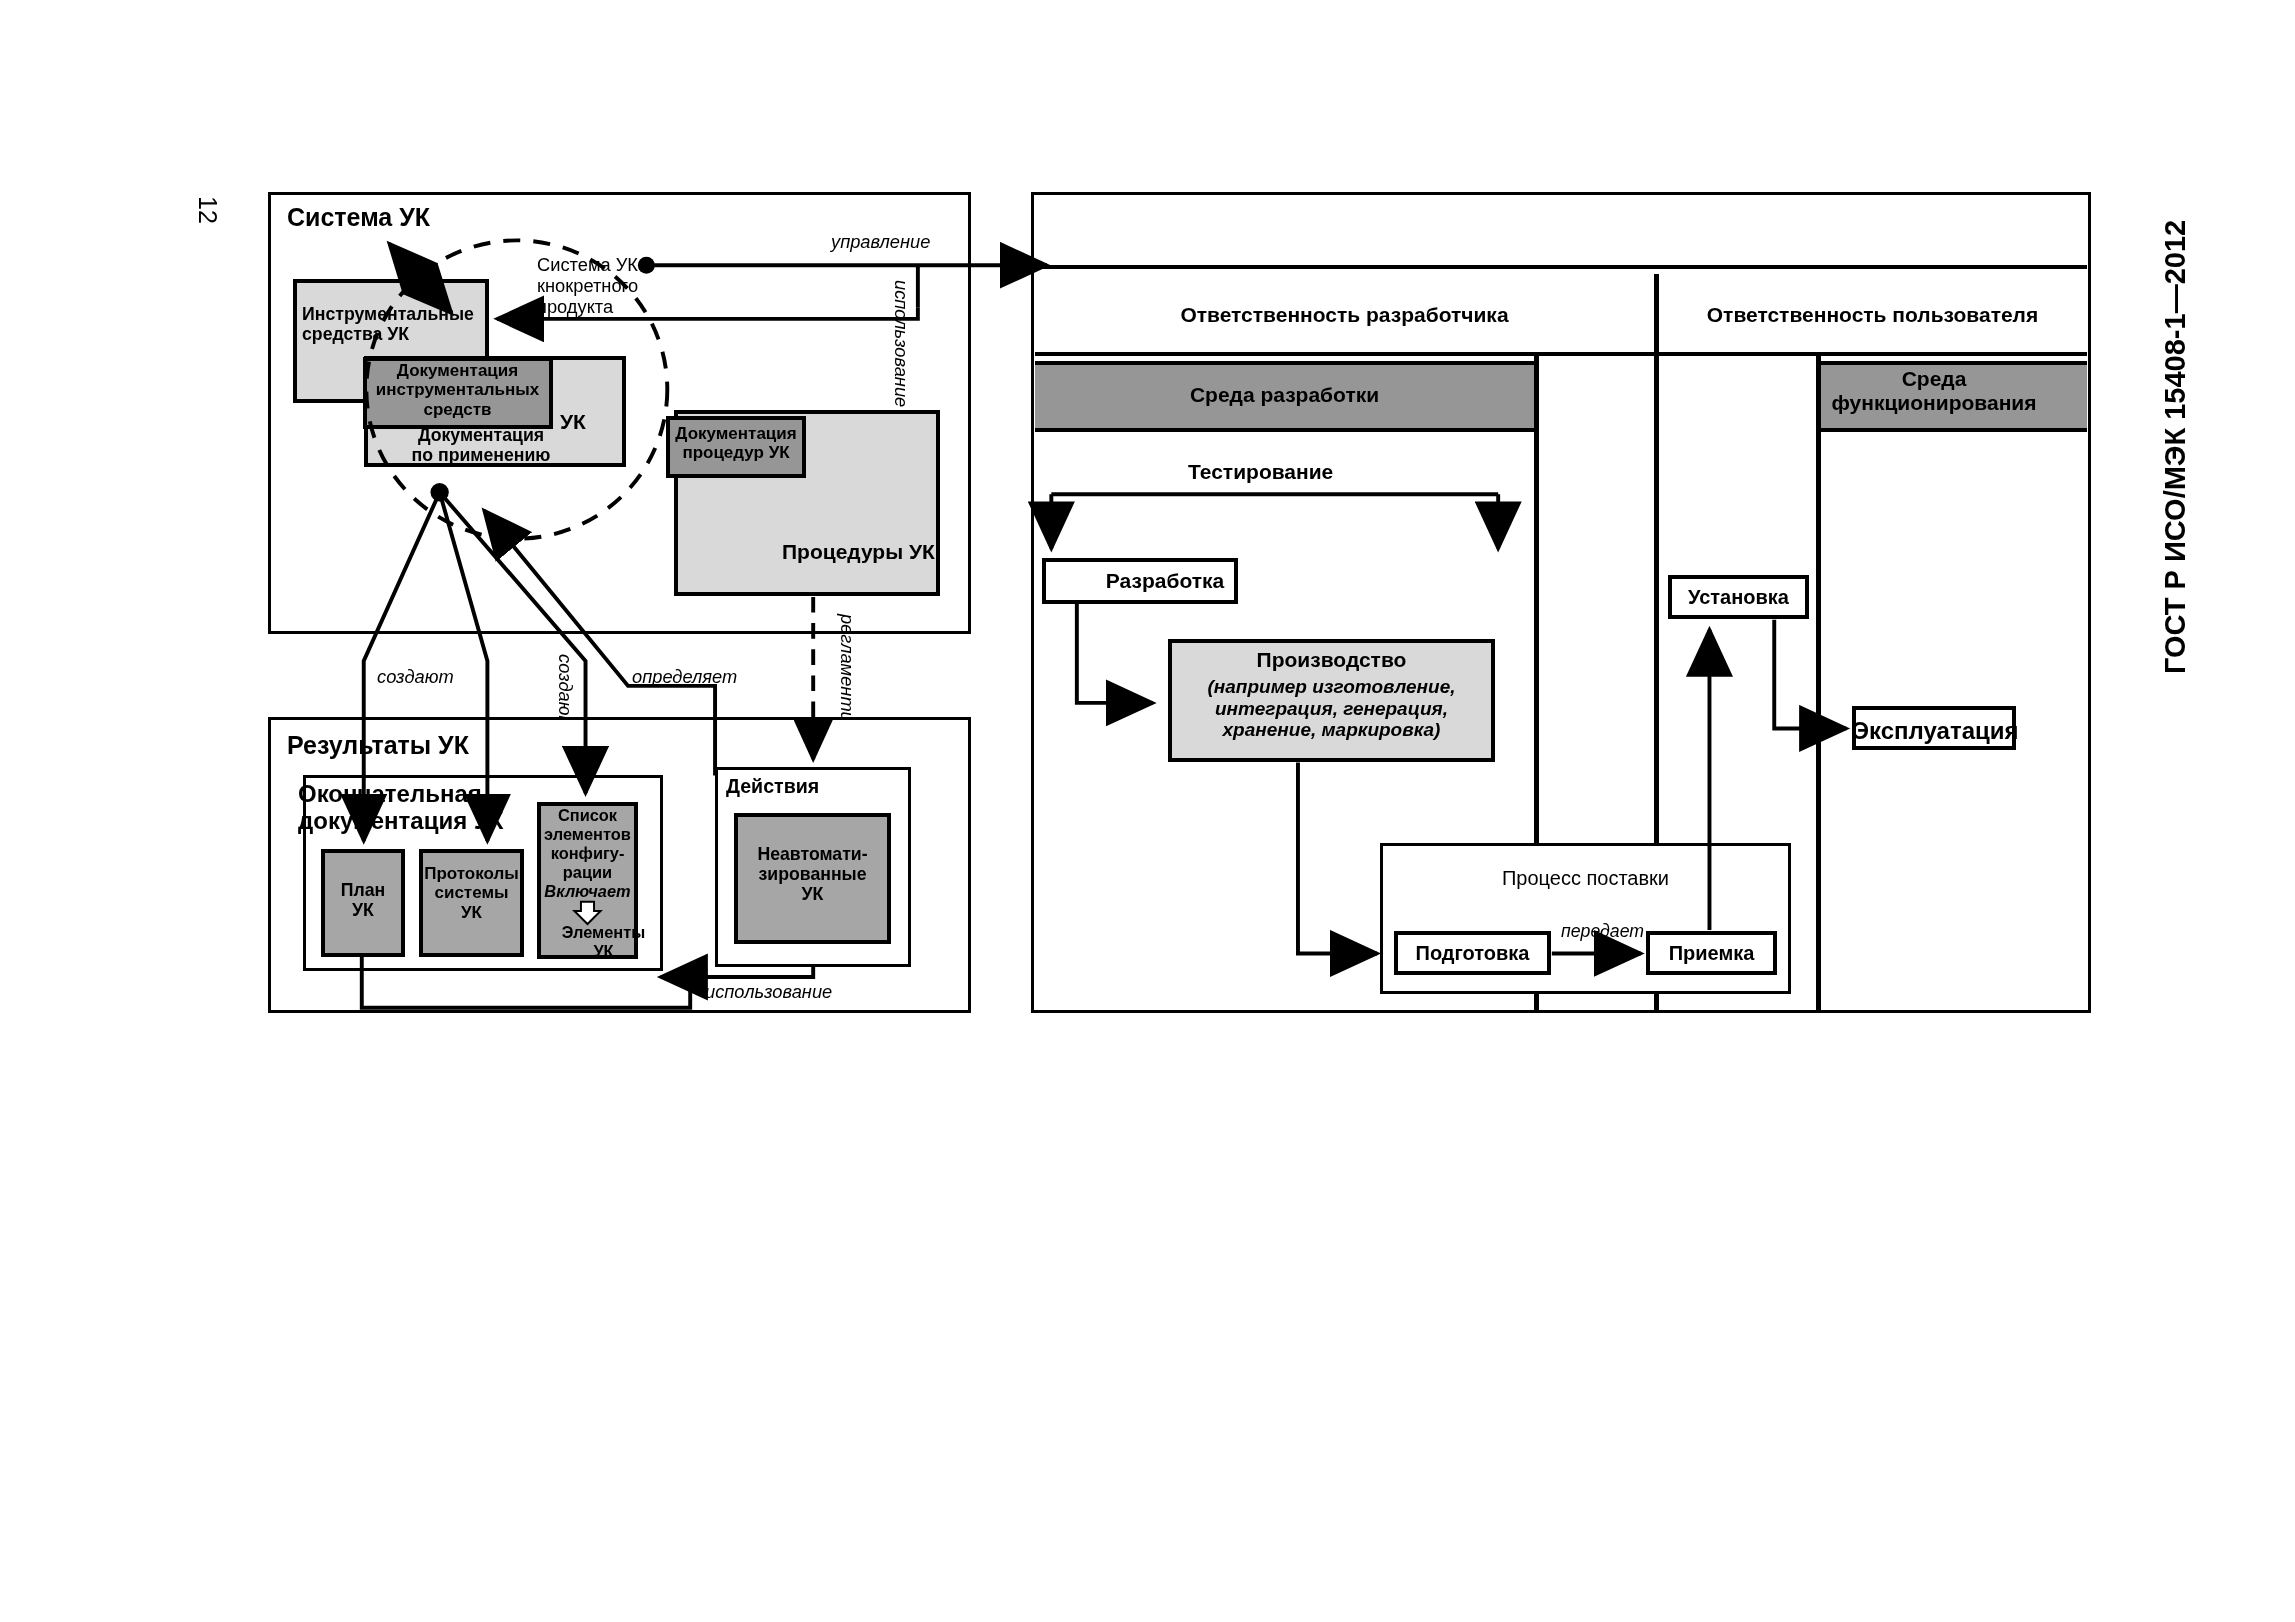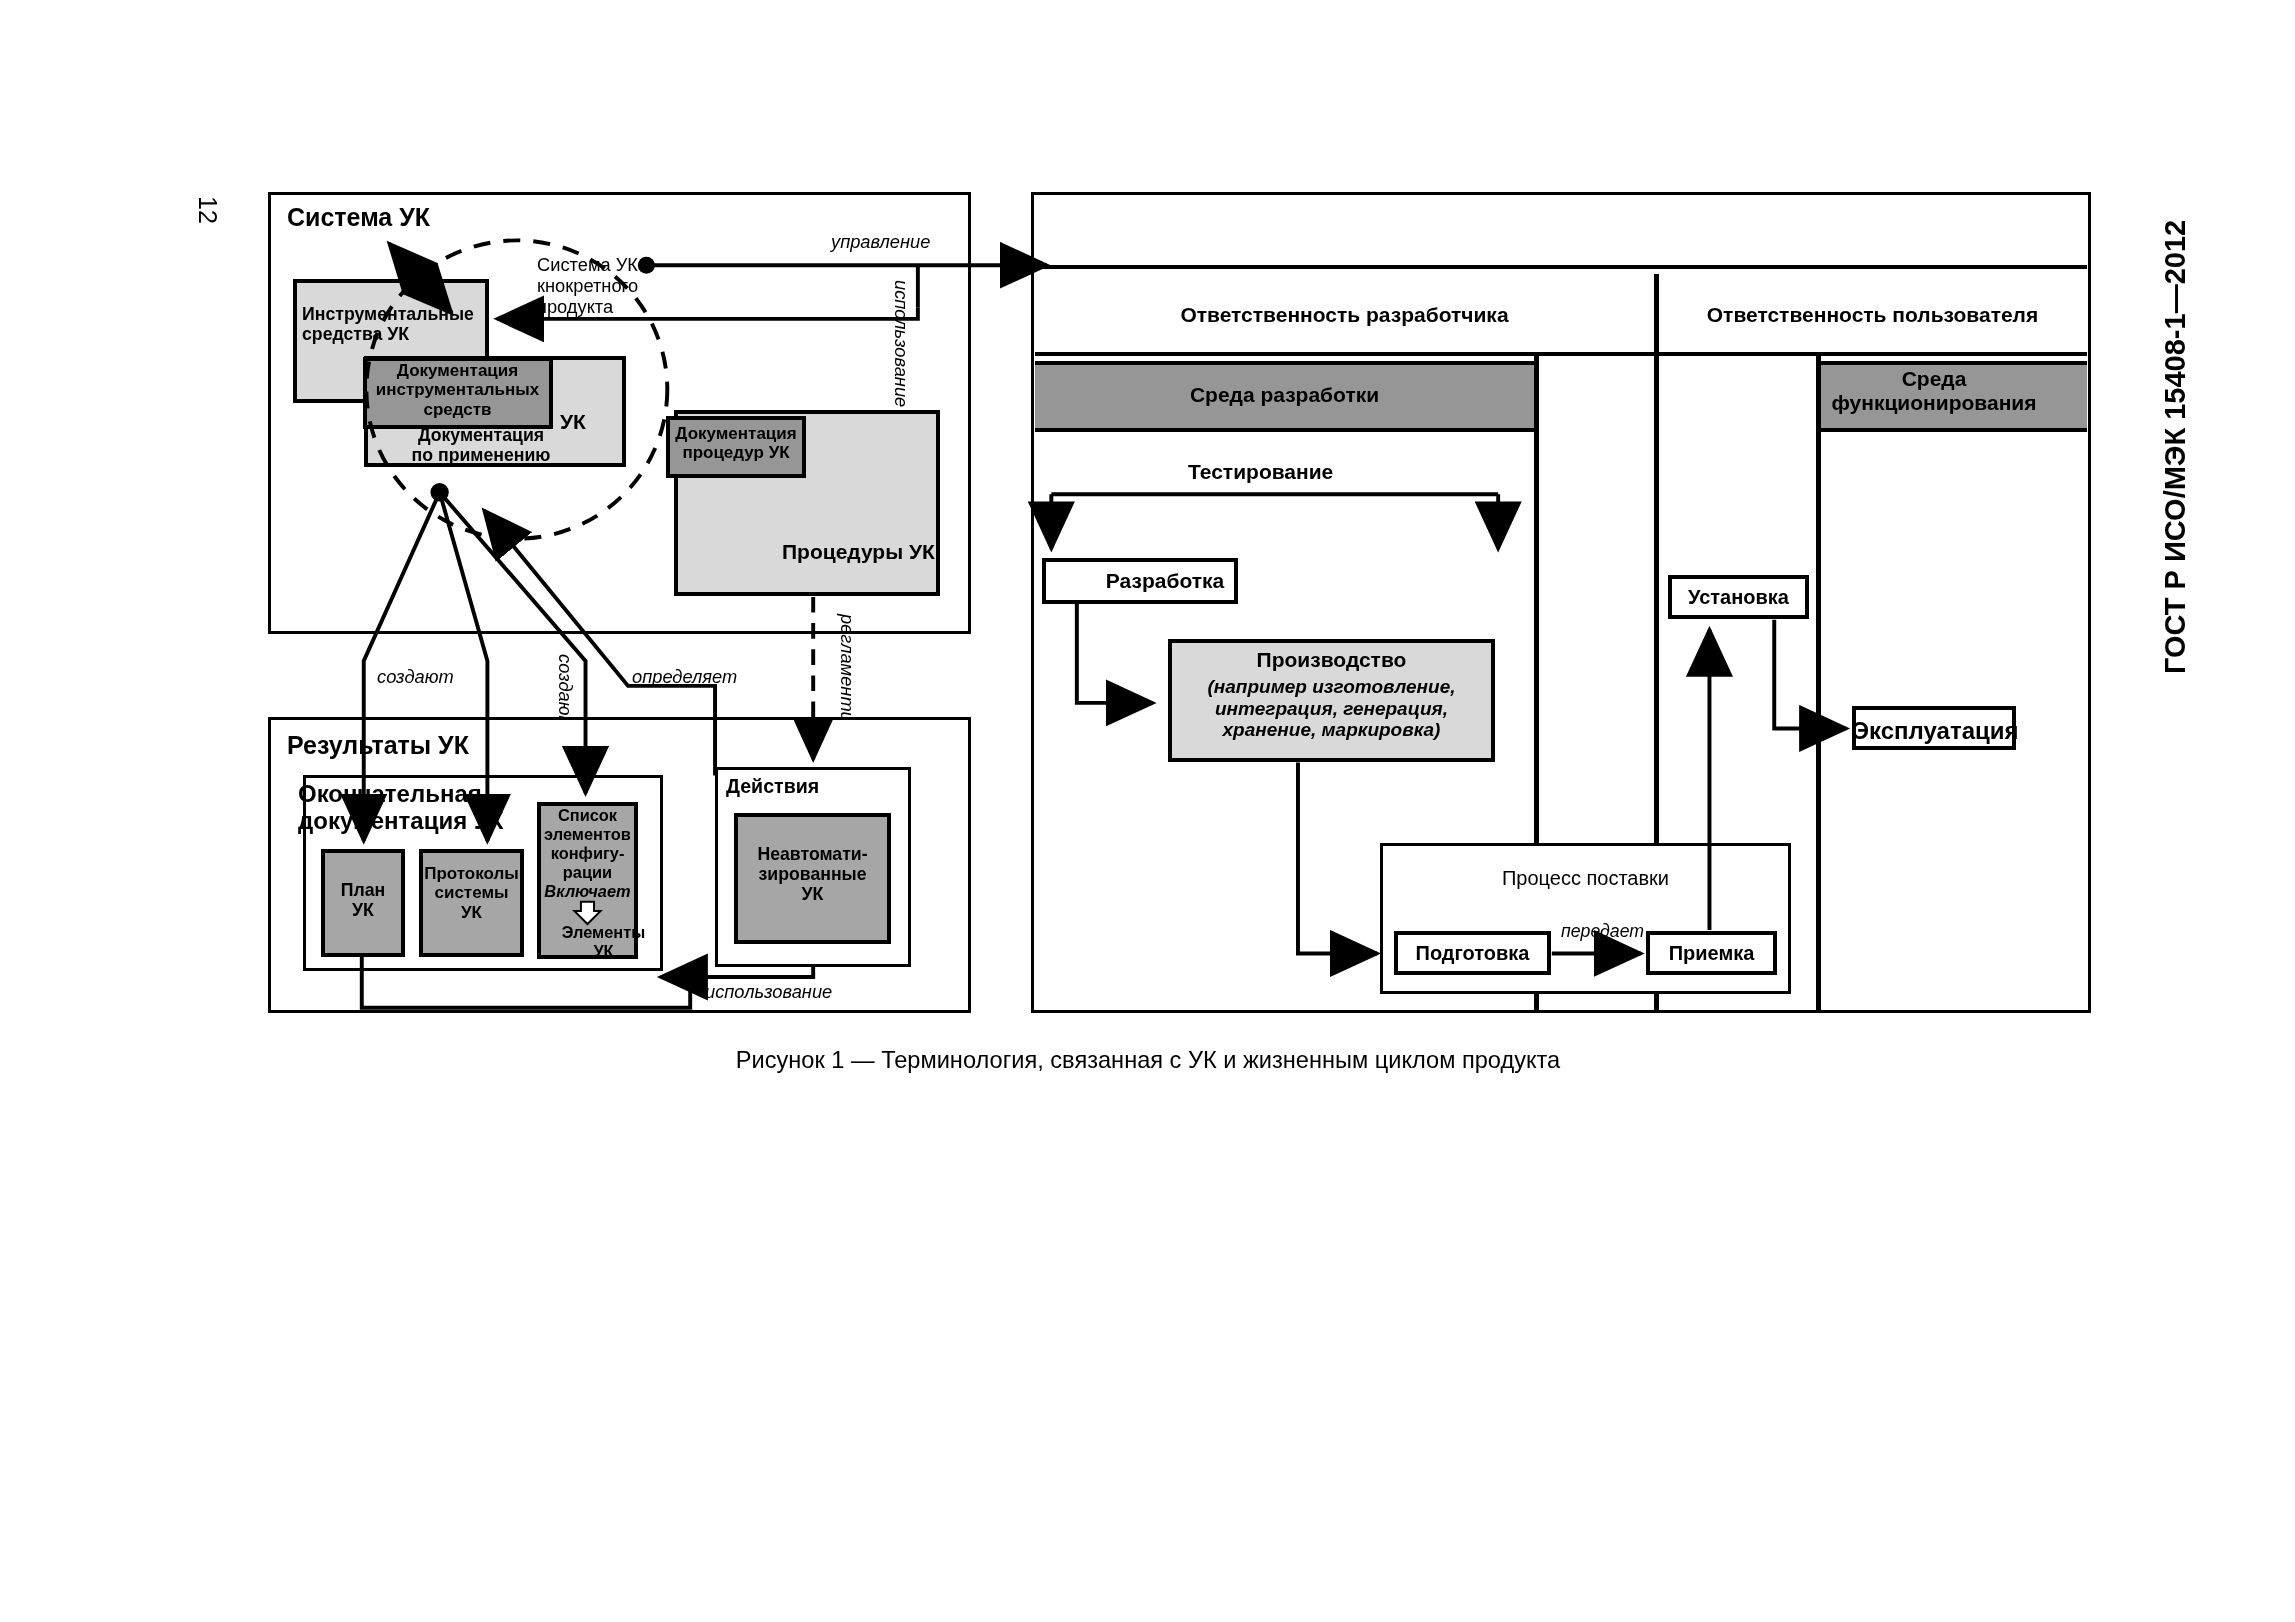--- a/index.html
+++ b/index.html
@@ -309,16 +309,15 @@
 
     <g>
       <polyline points="2613,1421 2613,962" fill="none" stroke="#000" stroke-width="6" marker-end="url(#ah)"></polyline>
     </g>
 
     <g>
       <polyline points="2712,947 2712,1113 2822,1113" fill="none" stroke="#000" stroke-width="6" marker-end="url(#ah)"></polyline>
     </g>
   </svg>
 
-  <div class="plain" style="left:1148px; top:1047px; transform:translateX(-50%); font-size:23.6px; white-space:nowrap;">Рисунок 1 — Терминология, связанная с УК и жизненным циклом продукта</div>
 
 </div>
 
 
 </body></html>

